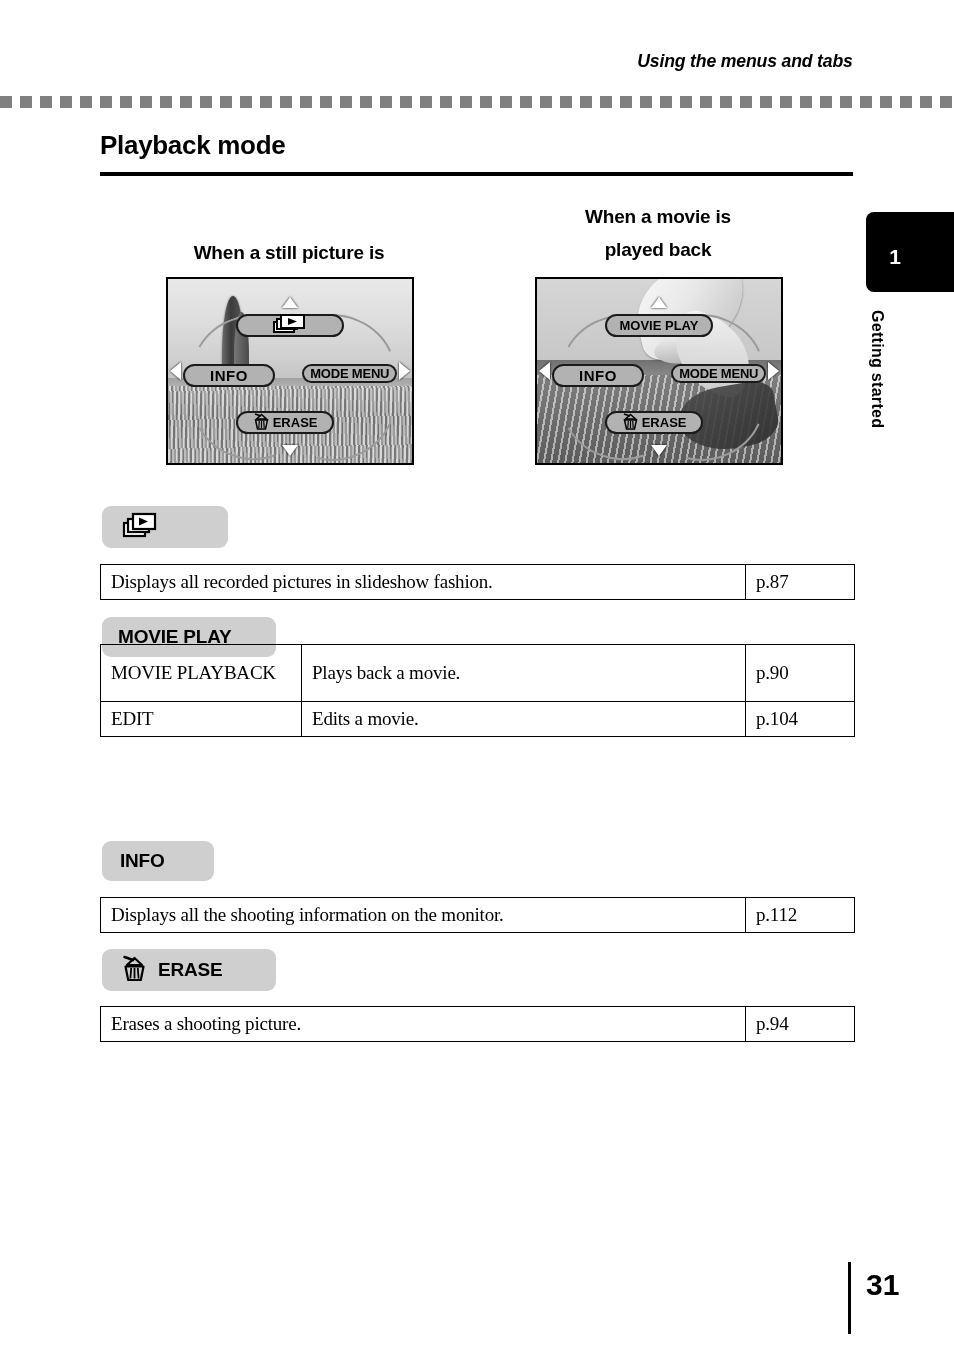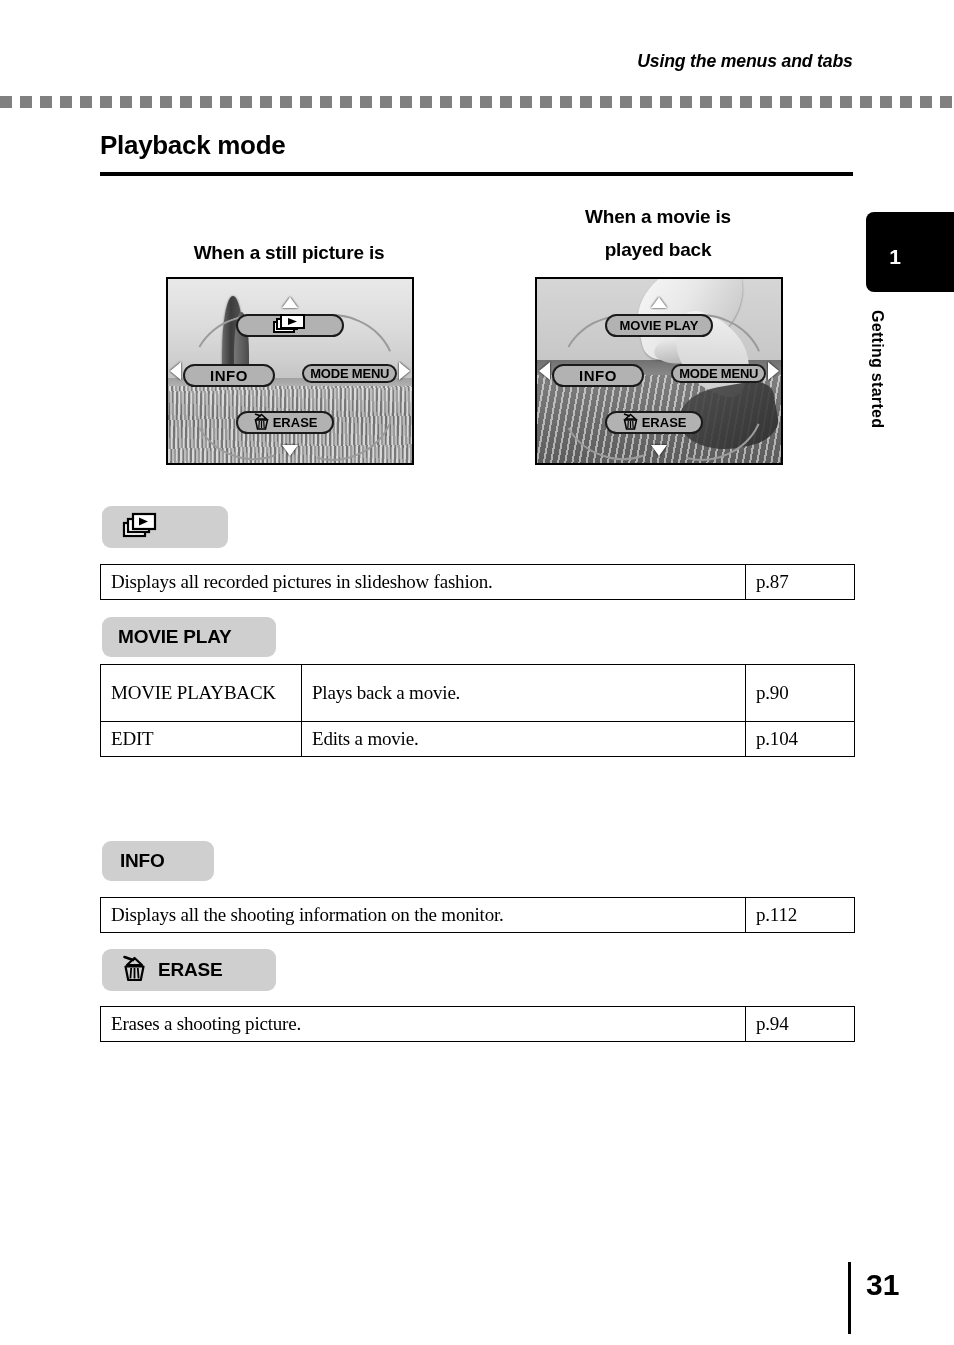--- a/index.html
+++ b/index.html
@@ -389,21 +389,21 @@
       <td>Displays all recorded pictures in slideshow fashion.</td>
       <td class="pg">p.87</td>
     </tr>
   </tbody>
 </table>
 
 <div class="badge" style="left:102px;top:617px;width:174px;height:40px;padding-left:16px;">
   <span>MOVIE PLAY</span>
 </div>
 
-<table class="tbl" style="left:100px;top:664px;width:754px;">
+<table class="tbl" style="left:100px;top:644px;width:754px;">
   <colgroup>
       <col style="width:201px">
       <col style="width:444px">
       <col style="width:109px">
     </colgroup>
   <tbody>
     <tr>
       <td style="height:44px">MOVIE PLAYBACK</td>
       <td>Plays back a movie.</td>
       <td class="pg">p.90</td>

